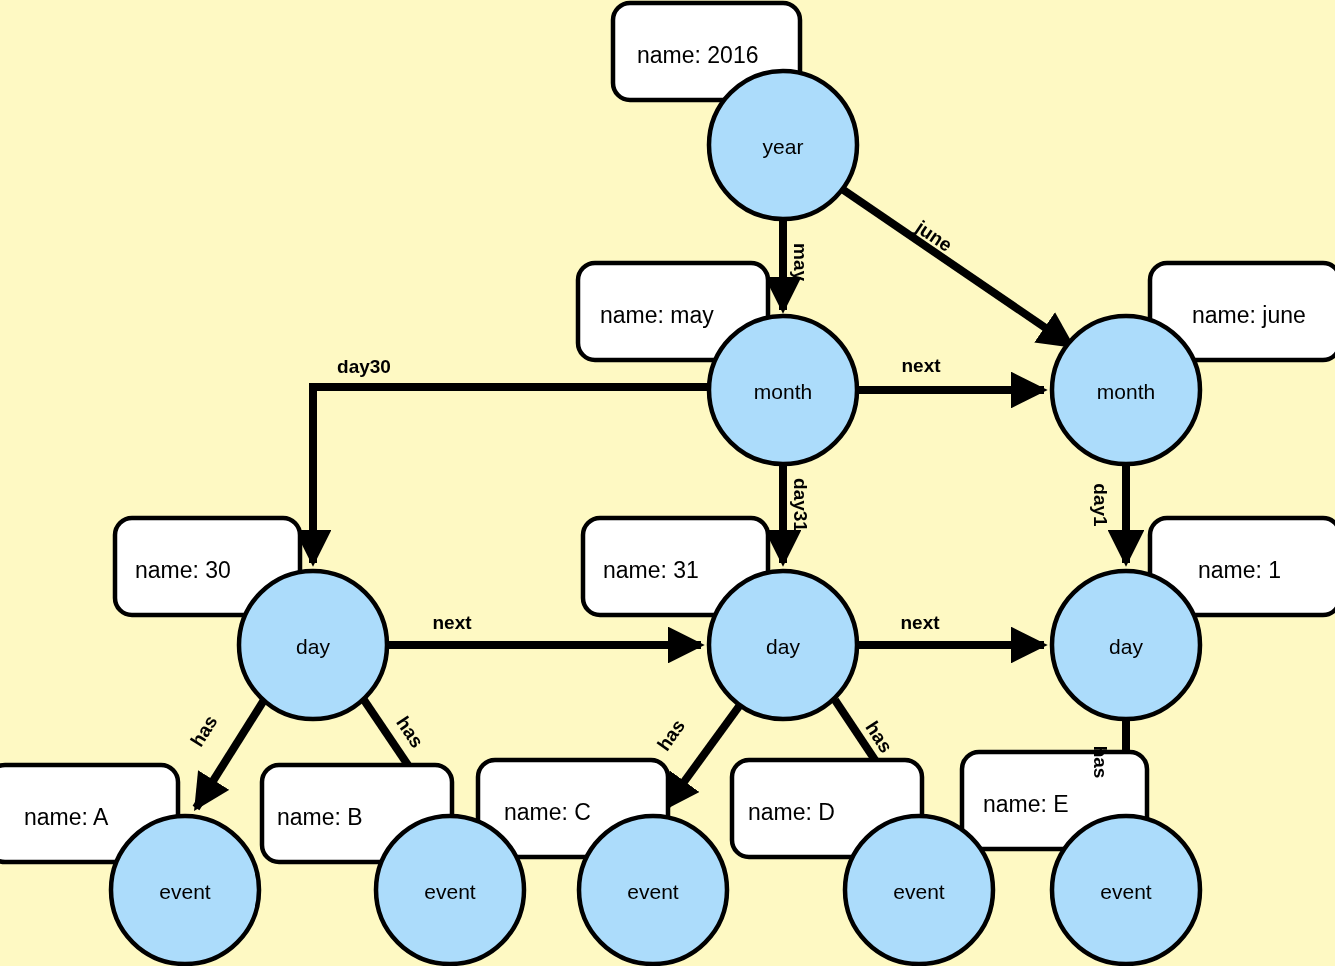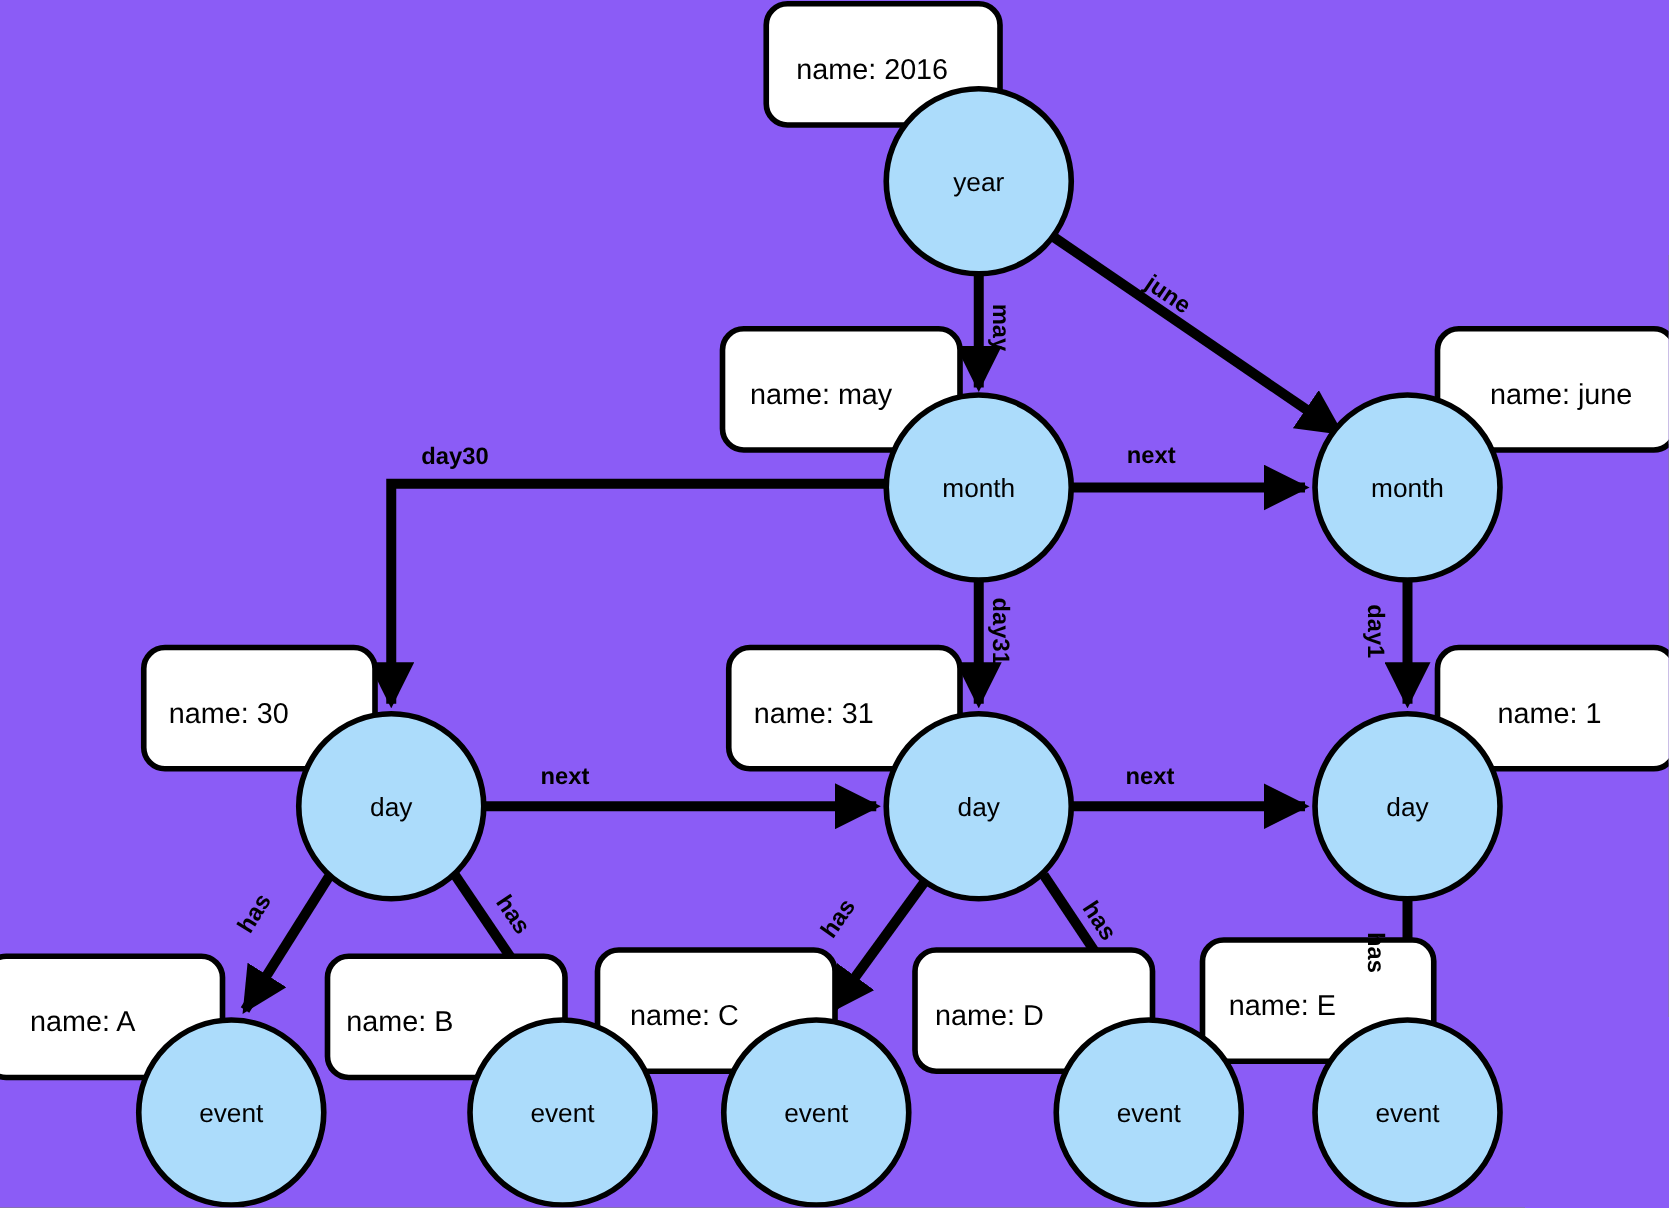--- a/index.html
+++ b/index.html
@@ -9,21 +9,21 @@
   }
   body {
     width: 1335px;
     height: 966px;
     font-family: "Liberation Sans", sans-serif;
   }
   #stage {
     position: relative;
     width: 1335px;
     height: 966px;
-    background: #8b5cf6;
+    background: #fef9c3;
     overflow: hidden;
   }
   #graph-svg {
     position: absolute;
     top: 0;
     left: 0;
   }
   .node-label {
     font-family: "Liberation Sans", sans-serif;
     font-size: 21px;

